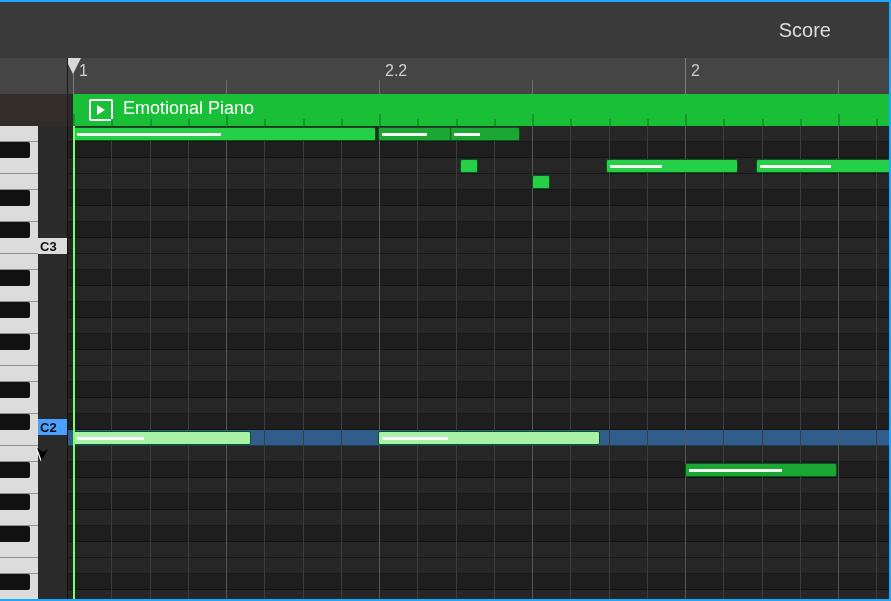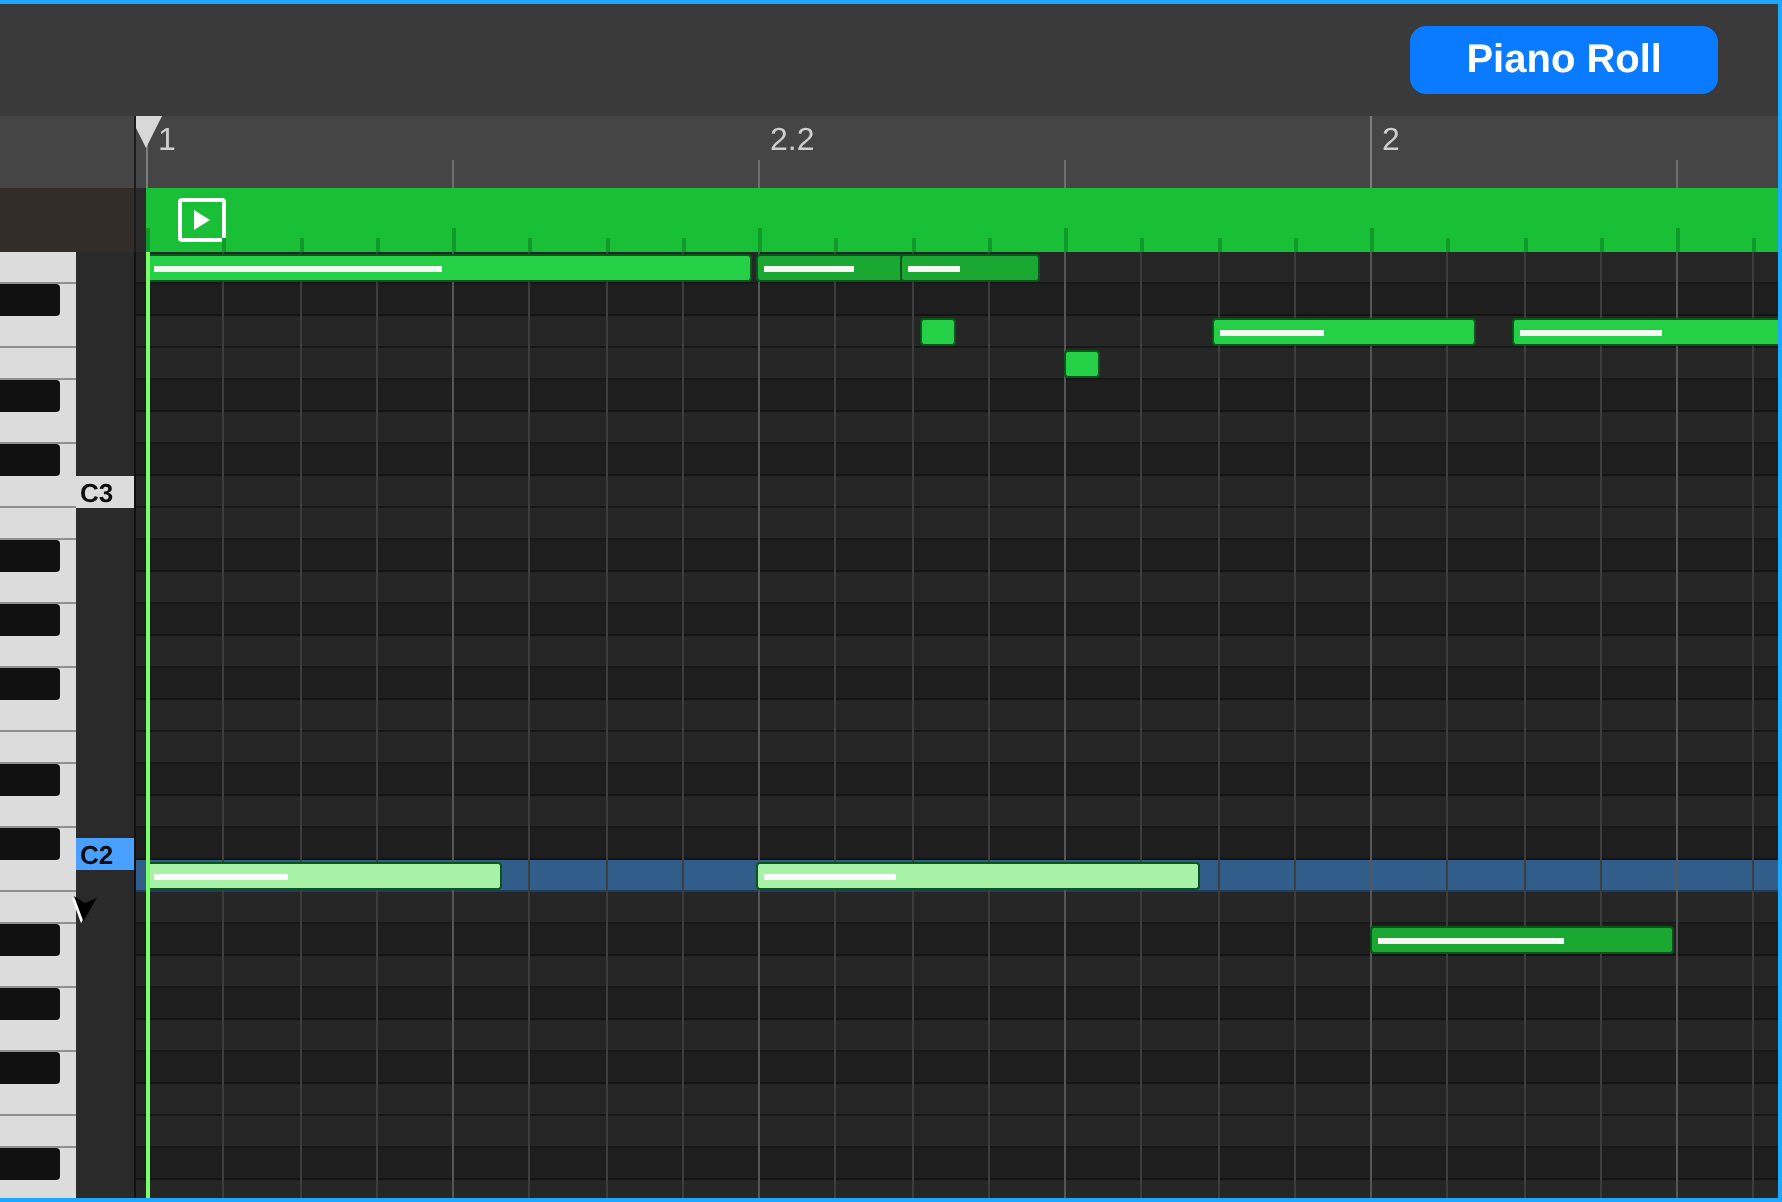--- a/index.html
+++ b/index.html
@@ -228,21 +228,21 @@
     color: #000;
     pointer-events: none;
     text-shadow: 1px 1px 0 #fff;
   }
 </style>
 </head>
 <body>
 
 <div class="view-tabs">
   <div class="seg-control">
-    <div class="seg-btn active">Piano Roll</div>
+    <div class="seg-btn">Score</div>
   </div>
 </div>
 
 <div class="ruler-row">
   <div class="ruler-left"></div>
   <div class="ruler-main" id="ruler-main">
       <div class="ruler-tick-major" style="left: 5px;"></div>
       <div class="ruler-tick-minor" style="left: 158px;"></div>
       <div class="ruler-tick-minor" style="left: 311px;"></div>
       <div class="ruler-tick-minor" style="left: 464px;"></div>
@@ -255,20 +255,21 @@
     </div>
 </div>
 
 <div class="region-left"></div>
 <div class="region-strip" id="region-strip" style="left: 73px; right: 0px;">
   <span class="icon-box">
     <svg width="10" height="10" viewBox="0 0 10 10">
         <polygon points="1,0 9,5 1,10" fill="#fff"></polygon>
       </svg>
   </span>
+  <span class="region-title">Emotional Piano</span>
 <div class="region-tick" style="left: 0px; height: 12px;"></div>
     <div class="region-tick" style="left: 38.25px; height: 7px;"></div>
     <div class="region-tick" style="left: 76.5px; height: 7px;"></div>
     <div class="region-tick" style="left: 114.75px; height: 7px;"></div>
     <div class="region-tick" style="left: 153px; height: 12px;"></div>
     <div class="region-tick" style="left: 191.25px; height: 7px;"></div>
     <div class="region-tick" style="left: 229.5px; height: 7px;"></div>
     <div class="region-tick" style="left: 267.75px; height: 7px;"></div>
     <div class="region-tick" style="left: 306px; height: 12px;"></div>
     <div class="region-tick" style="left: 344.25px; height: 7px;"></div>

